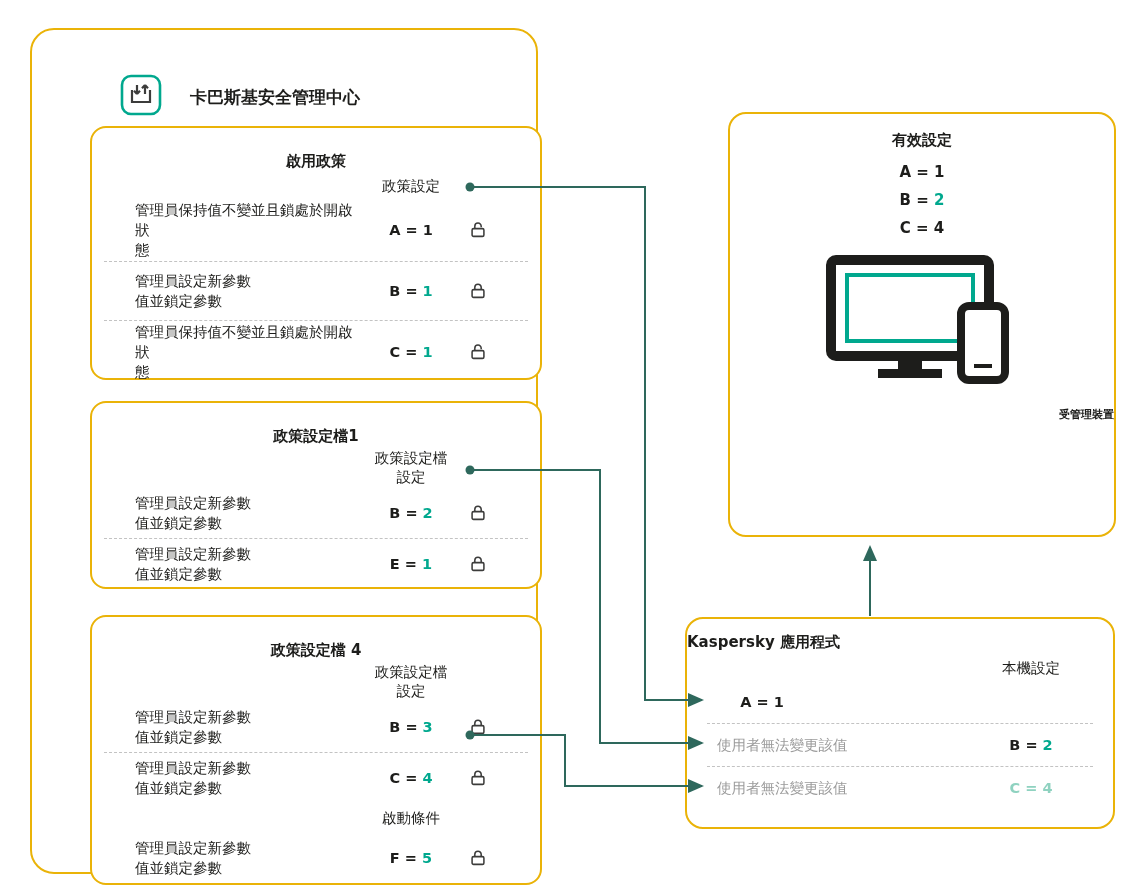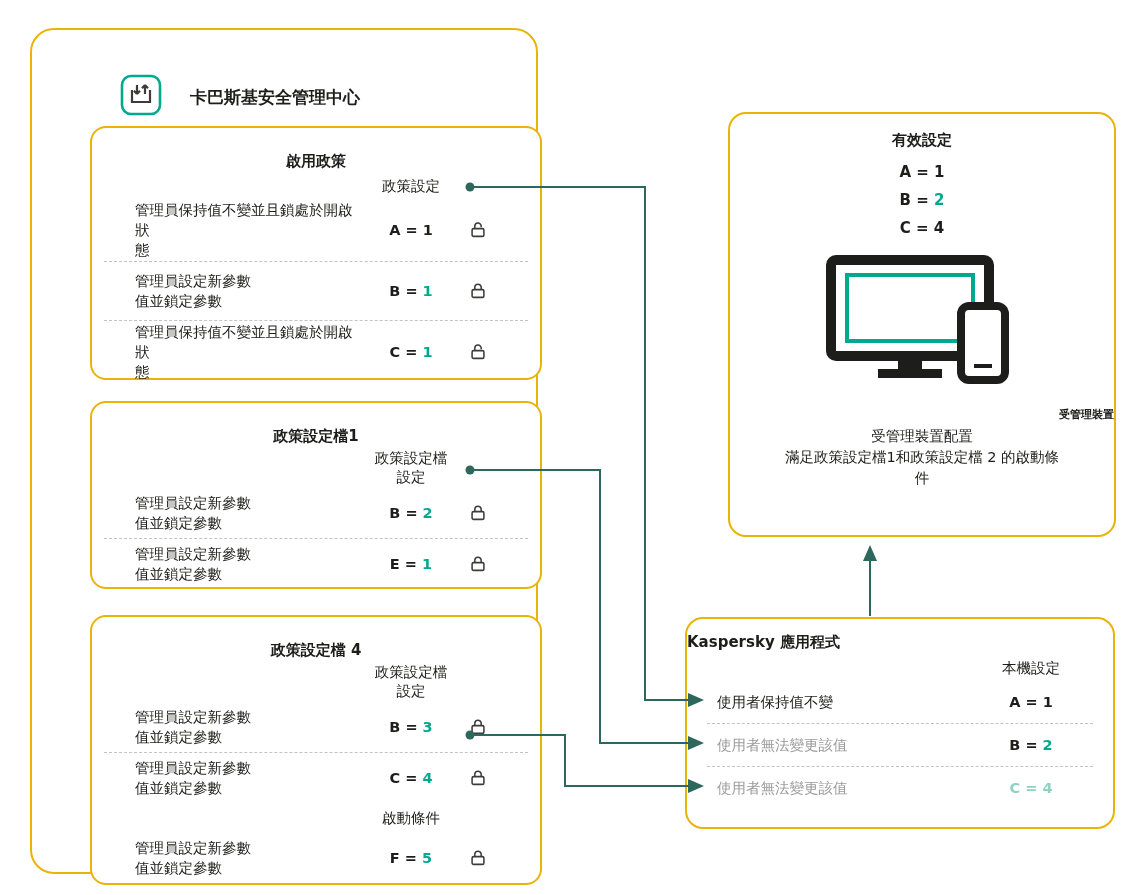--- a/index.html
+++ b/index.html
@@ -213,33 +213,29 @@
       <svg viewBox="0 0 200 130" width="200" height="130">
         <rect x="9" y="6" width="158" height="96" rx="5" fill="#fff" stroke="#1d1d1b" stroke-width="10"></rect>
         <rect x="25" y="21" width="126" height="66" fill="none" stroke="#00A88E" stroke-width="4"></rect>
         <rect x="76" y="102" width="24" height="13" fill="#1d1d1b"></rect>
         <rect x="56" y="115" width="64" height="9" fill="#1d1d1b"></rect>
         <rect x="139" y="52" width="44" height="74" rx="8" fill="#fff" stroke="#1d1d1b" stroke-width="8"></rect>
         <line x1="152" y1="112" x2="170" y2="112" stroke="#1d1d1b" stroke-width="4"></line>
       </svg>
     </div>
     <div class="dev-title">受管理裝置</div>
-    <div class="dev-cap">受管理裝置配置
-滿足政策設定檔1和政策設定檔 2 的啟動條
-件</div>
   </div>
 
   <div class="tealbox box-app">
     <div class="app-title">Kaspersky 應用程式</div>
     <div class="ahead-row">
       <div class="spacer"></div>
       <div class="aval" style="font-weight:normal;">本機設定</div>
     </div>
     <div class="arow">
-      <div class="alabel">使用者保持值不變</div>
       <div class="aval"><span>A =</span>&nbsp;<span>1</span></div>
     </div>
     <div class="adash"></div>
     <div class="arow">
       <div class="alabel muted">使用者無法變更該值</div>
       <div class="aval"><span>B =</span>&nbsp;<span class="teal">2</span></div>
     </div>
     <div class="adash"></div>
     <div class="arow">
       <div class="alabel muted">使用者無法變更該值</div>

